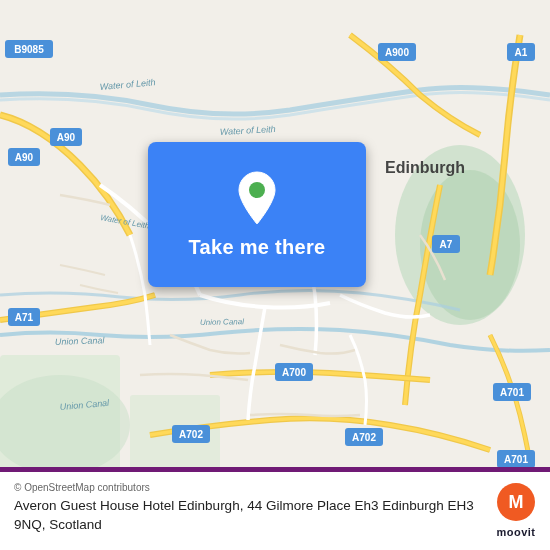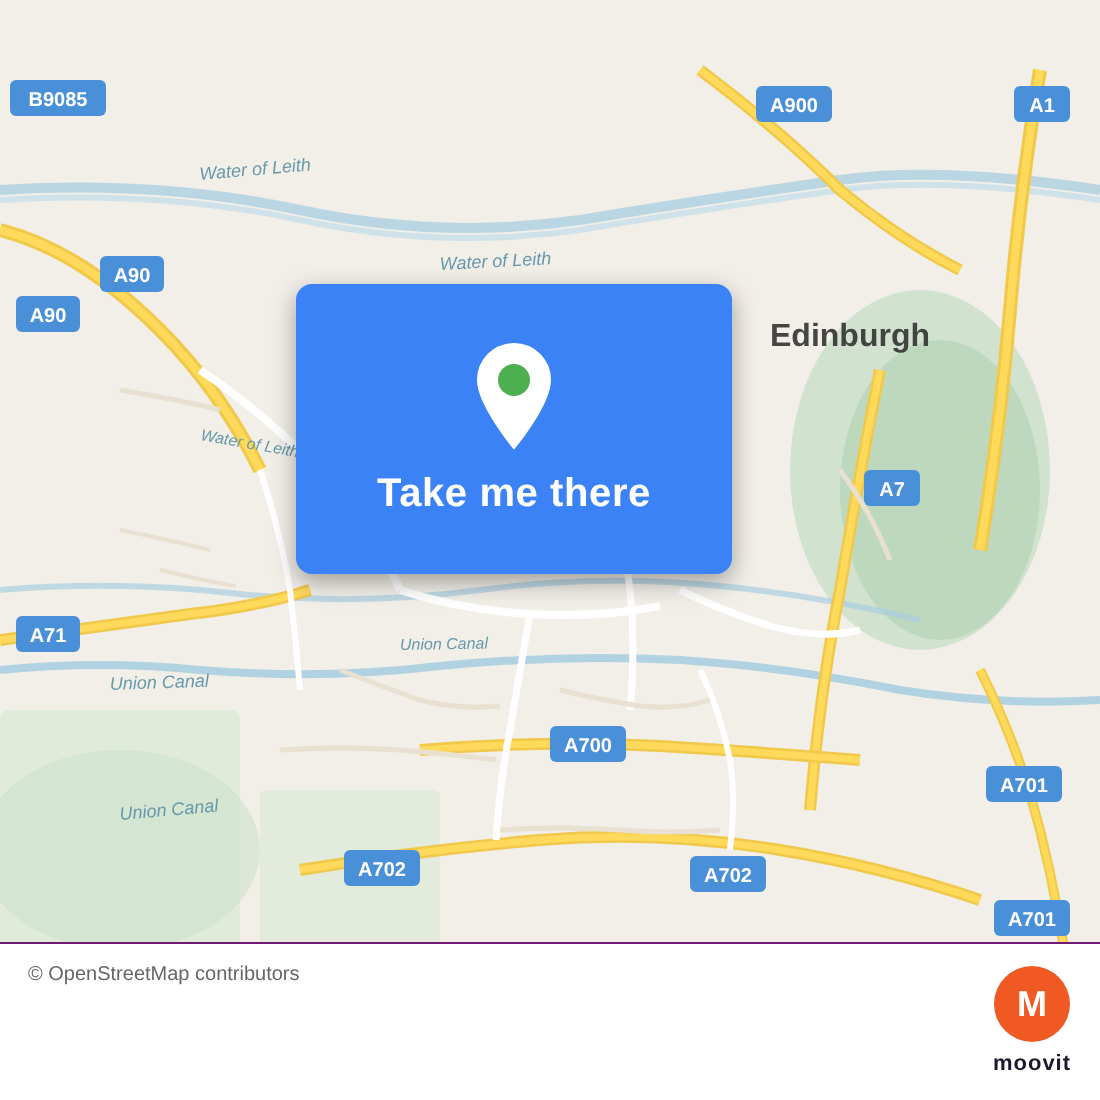--- a/index.html
+++ b/index.html
@@ -67,21 +67,21 @@
     }
 
     
     .info-bar {
       position: absolute;
       bottom: 0;
       left: 0;
       right: 0;
       background: #fff;
       padding: 10px 14px 12px 14px;
-      border-top: 1px solid #701a75;
+      border-top: 5px solid #701a75;
       display: flex;
       align-items: flex-start;
       justify-content: space-between;
     }
 
     .info-bar-left {
       flex: 1;
     }
 
     .osm-credit {
@@ -241,20 +241,21 @@
       <path d="M24 2C14.06 2 6 10.06 6 20C6 32.5 24 54 24 54C24 54 42 32.5 42 20C42 10.06 33.94 2 24 2Z" fill="white" stroke="white" stroke-width="1"></path>
       <circle cx="24" cy="20" r="8" fill="#4caf50"></circle>
     </svg>
 
     <span class="take-me-label">Take me there</span>
   </div>
 
   <div class="info-bar">
     <div class="info-bar-left">
       <div class="osm-credit">© OpenStreetMap contributors</div>
+      <div class="address-text">Averon Guest House Hotel Edinburgh, 44 Gilmore Place Eh3 Edinburgh EH3 9NQ, Scotland</div>
     </div>
 
     <div class="moovit-logo">
       <div class="moovit-icon-wrap">
 
         <svg width="38" height="38" viewBox="0 0 38 38" xmlns="http://www.w3.org/2000/svg">
           <circle cx="19" cy="19" r="19" fill="#f05a22"></circle>
           <text x="19" y="25" text-anchor="middle" font-size="18" font-weight="900" fill="white" font-family="Arial">M</text>
         </svg>
       </div>

